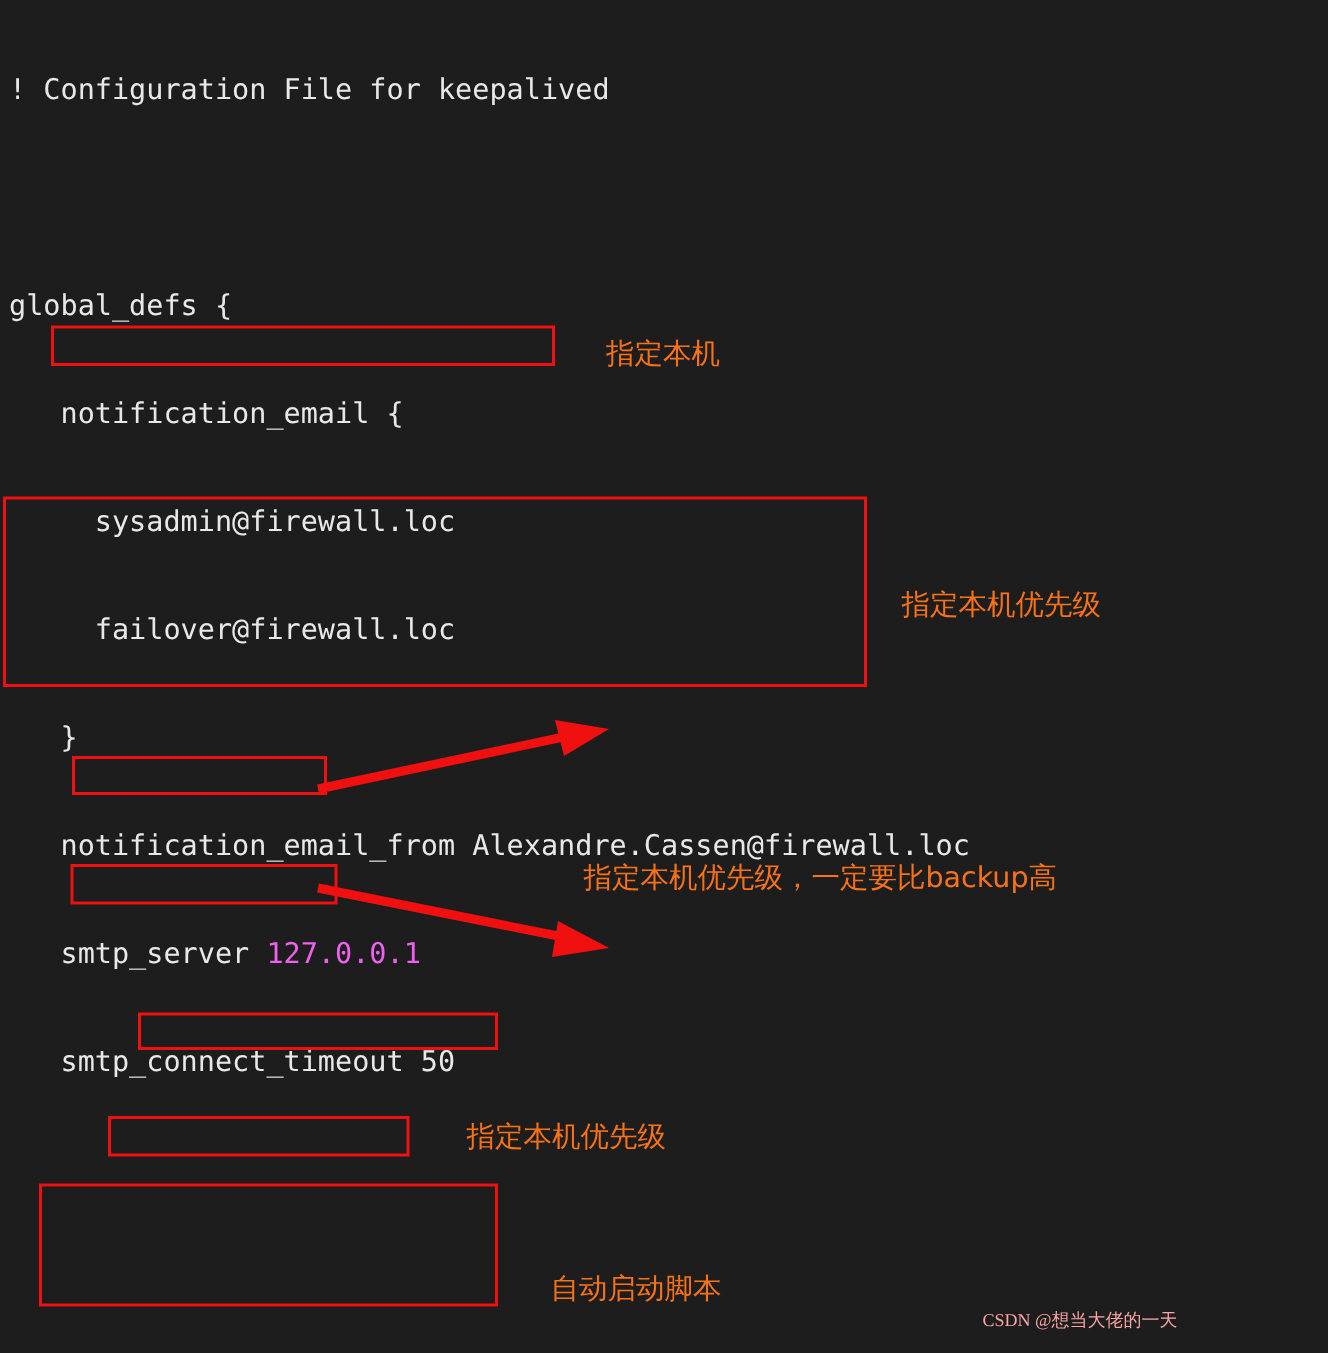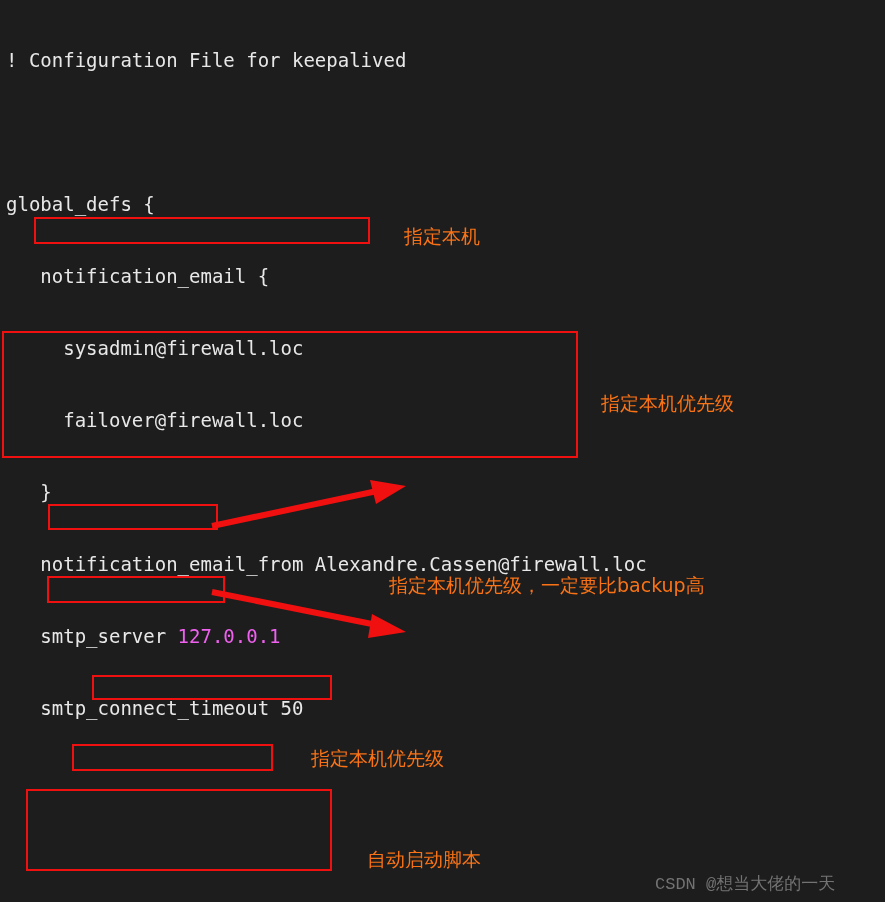--- a/index.html
+++ b/index.html
@@ -49,23 +49,23 @@
     position: absolute;
     color: #f97316;
     font-family: "DejaVu Sans", sans-serif;
     font-size: 19px;
     white-space: nowrap;
     line-height: 1;
   }
   
   .watermark {
     position: absolute;
-    color: #737373;
-    font-family: Liberation Mono, monospace;
-    font-size: 17px;
+    color: #fca5a5;
+    font-family: Liberation Serif, serif;
+    font-size: 12px;
     white-space: nowrap;
   }
 </style>
 </head>
 <body>
 
 <div id="screen">
 
   <div id="code">
     <div class="line">! Configuration File for keepalived</div>

